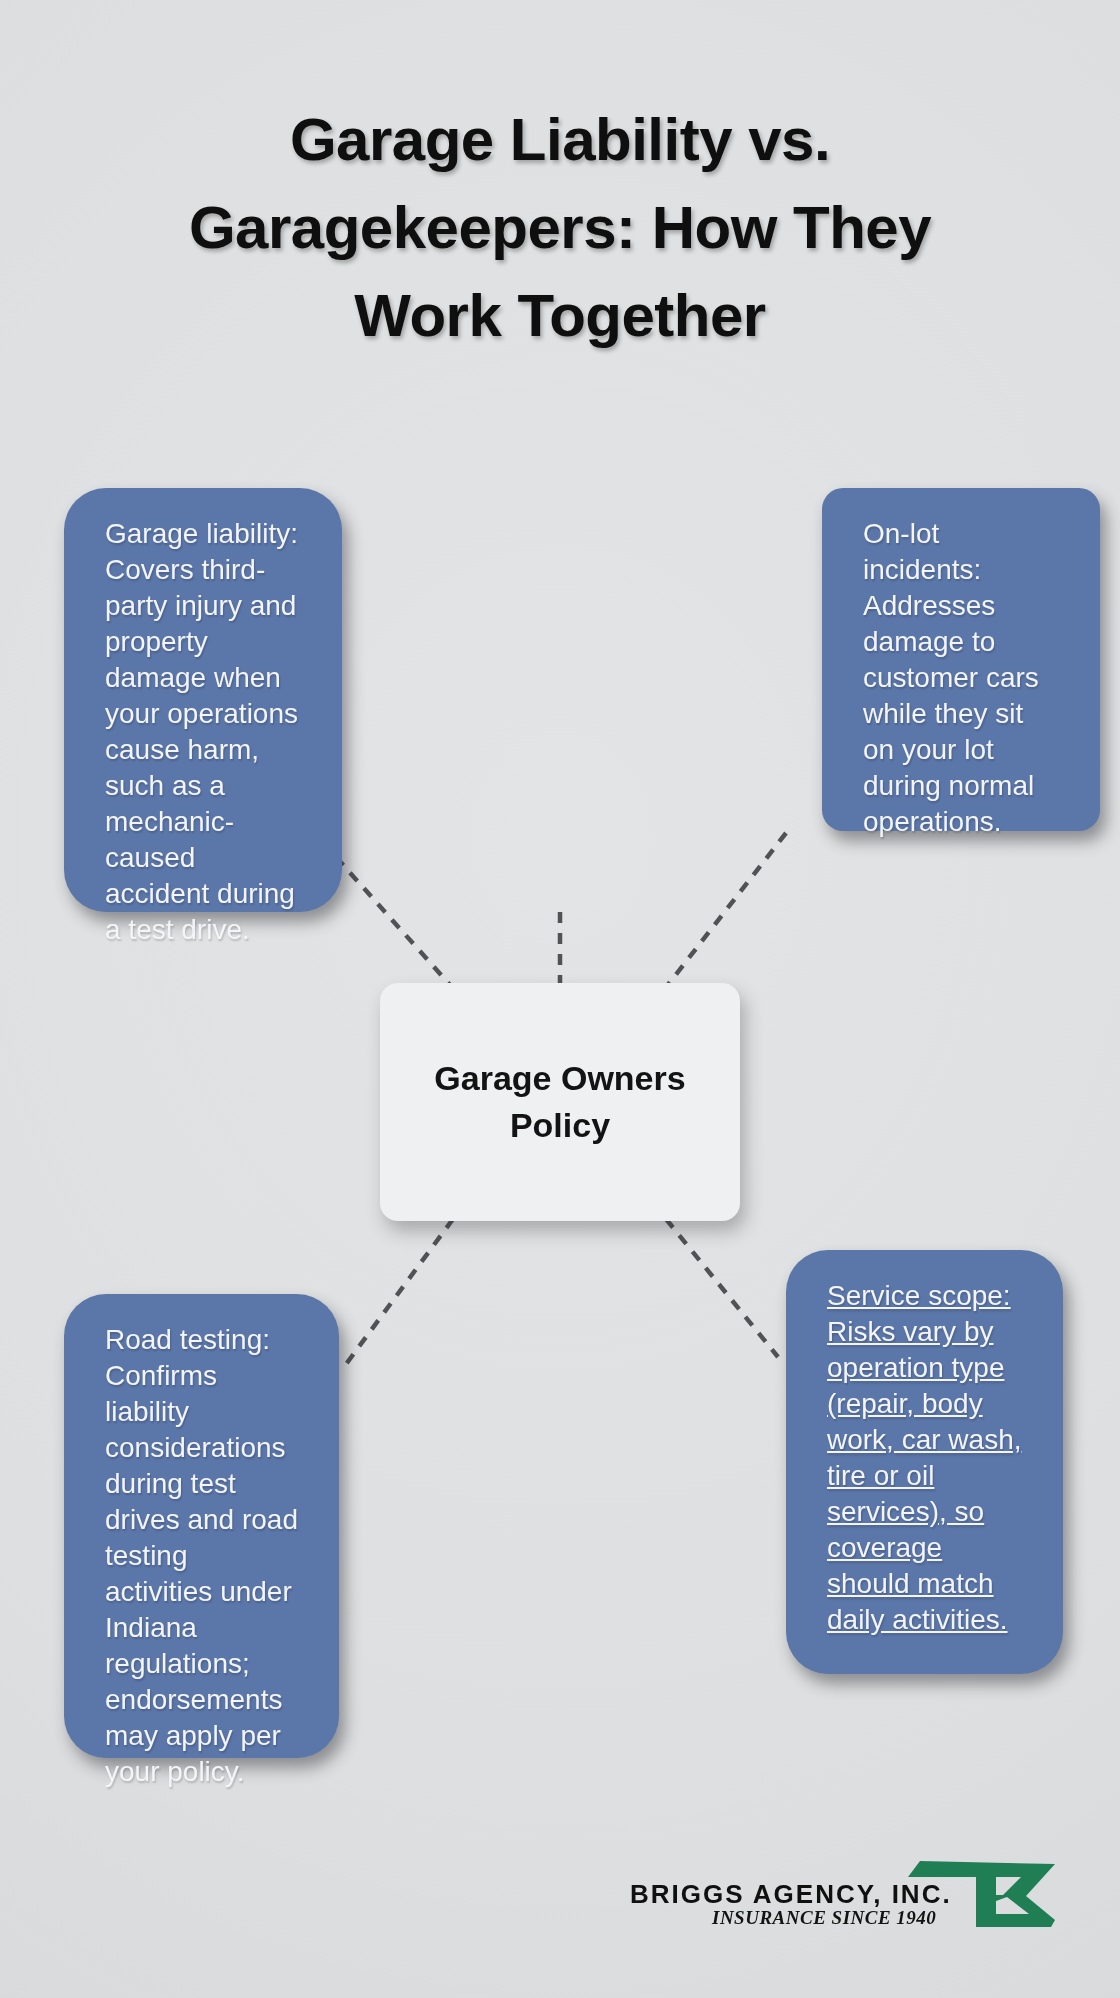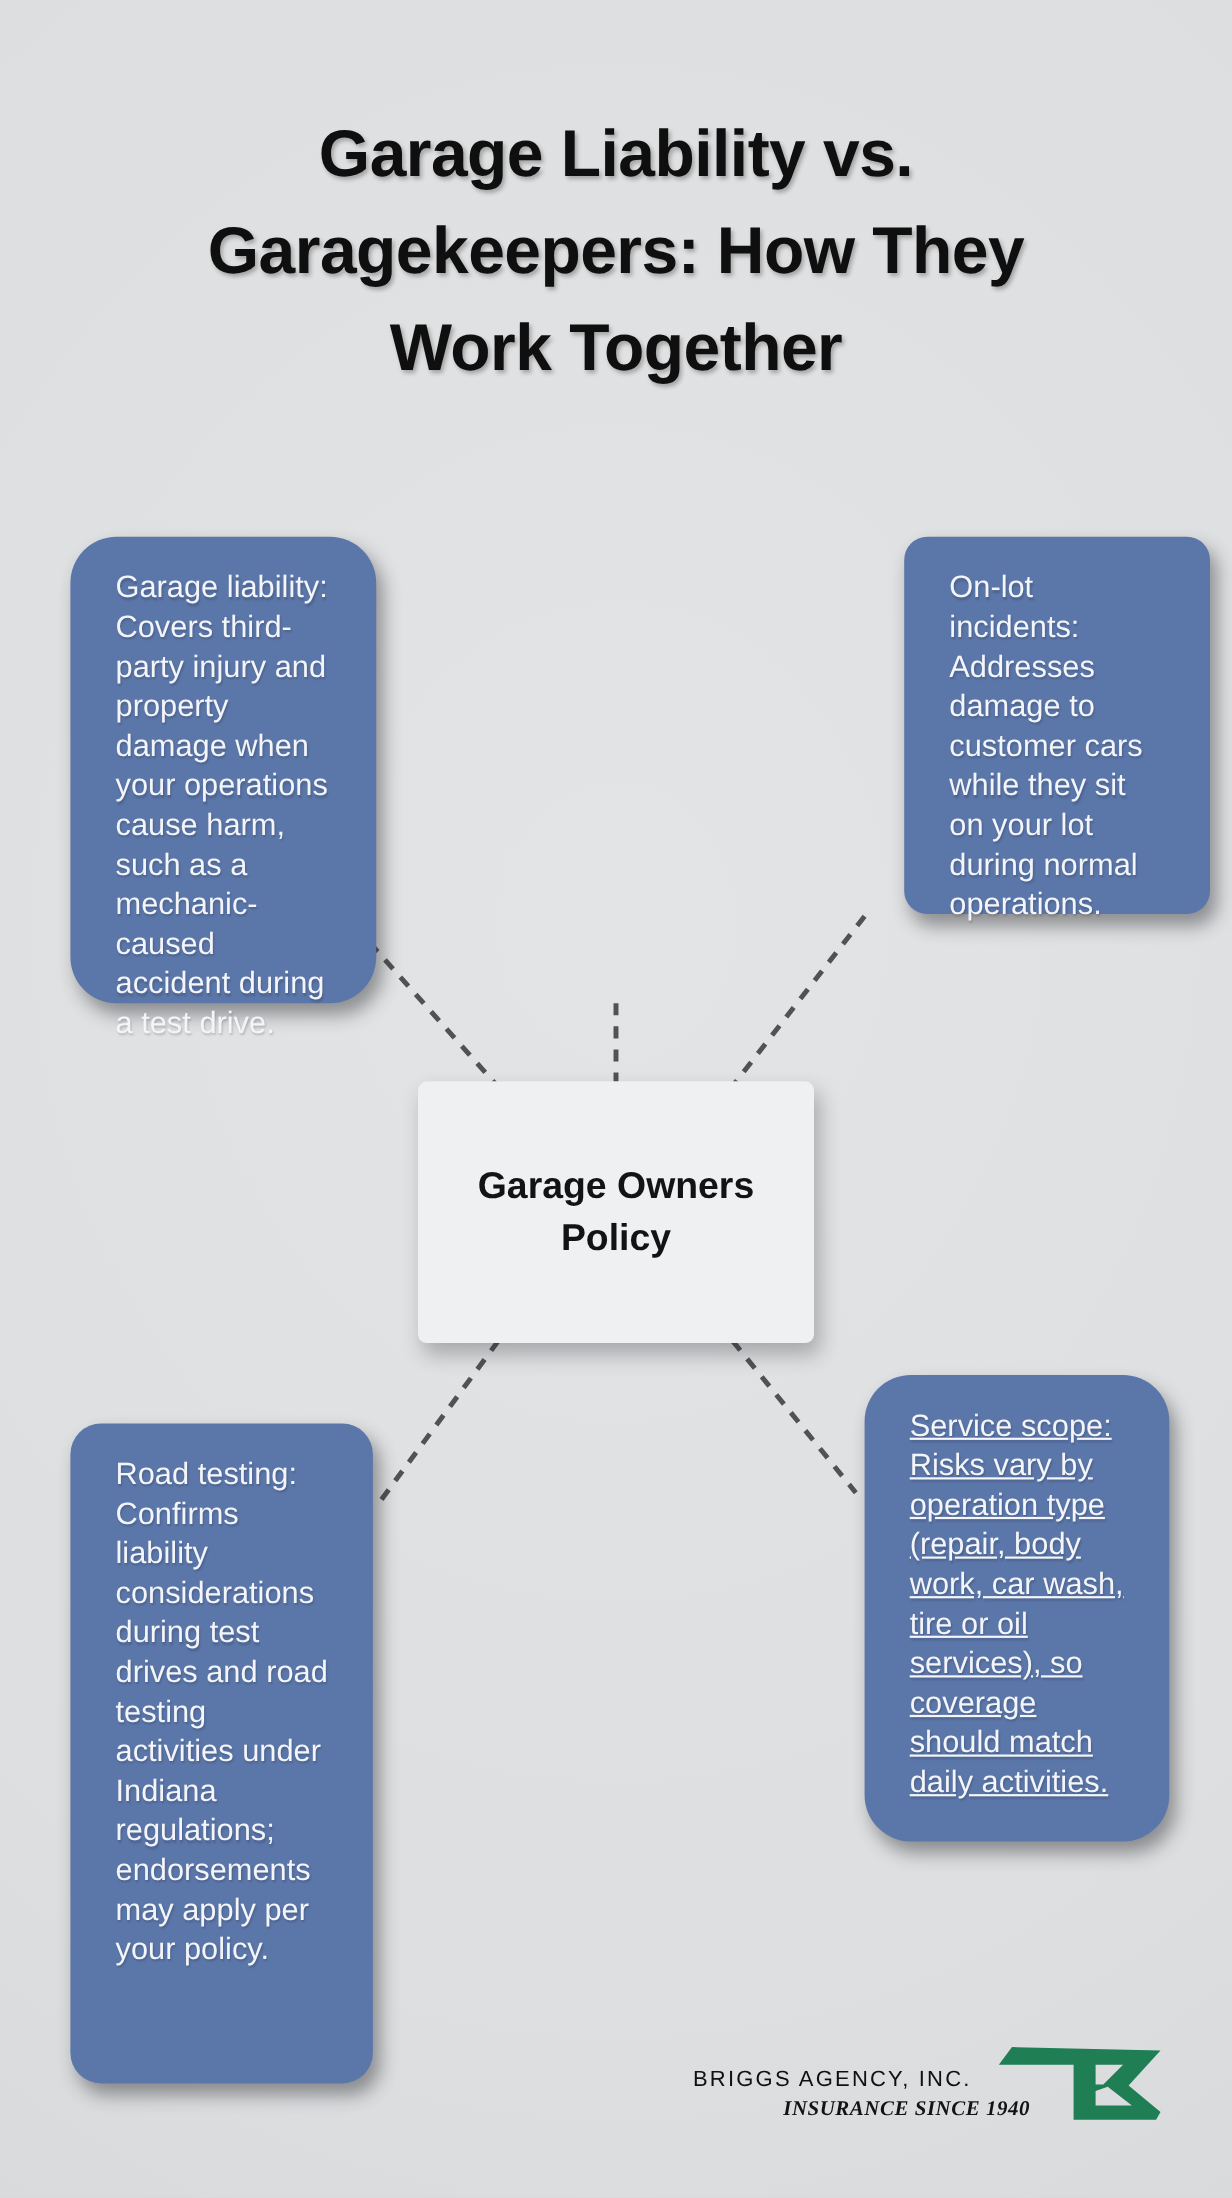--- a/index.html
+++ b/index.html
@@ -40,43 +40,43 @@
     border-radius: 42px;
     padding: 28px 41px;
     font-size: 28px;
     line-height: 36px;
     text-shadow: 1px 2px 2px rgba(0,0,0,0.18);
     box-shadow: 6px 10px 16px rgba(38,40,46,0.45);
   }
   .node.n1 { left: 64px;  top: 488px;  width: 278px; height: 424px; }
   .node.n2 { left: 425px; top: 488px;  width: 277px; height: 421px; }
   .node.n3 { left: 822px; top: 488px;  width: 278px; height: 343px; border-radius: 21px; }
-  .node.n4 { left: 64px;  top: 1294px; width: 275px; height: 600px; border-radius: 28px; }
+  .node.n4 { left: 64px;  top: 1294px; width: 275px; height: 464px; }
   .node.n5 { left: 786px; top: 1250px; width: 277px; height: 424px; text-decoration: underline; }
   .center-node {
     position: absolute;
     left: 380px; top: 983px; width: 360px; height: 238px;
     box-sizing: border-box;
     background: #eef0f1;
-    border-radius: 8px;
+    border-radius: 18px;
     box-shadow: 5px 10px 18px rgba(38,40,46,0.30);
     display: flex; align-items: center; justify-content: center;
     text-align: center;
     padding: 0 28px;
   }
   .center-node .label {
     font-size: 34px;
     line-height: 47px;
     font-weight: bold;
     color: #131314;
   }
   .logo { position: absolute; left: 600px; top: 1855px; width: 470px; height: 95px; }
   .brand {
     position: absolute; left: 30px; top: 24px;
-    font-size: 20px; font-weight: normal;
+    font-size: 26px; font-weight: bold;
     letter-spacing: 2px;
     color: #101010;
     white-space: nowrap;
     text-align: right;
   }
   .tagline {
     position: absolute; left: 112px; top: 52px;
     font-family: "Liberation Serif", serif;
     font-style: italic; font-weight: bold;
     font-size: 19px;

